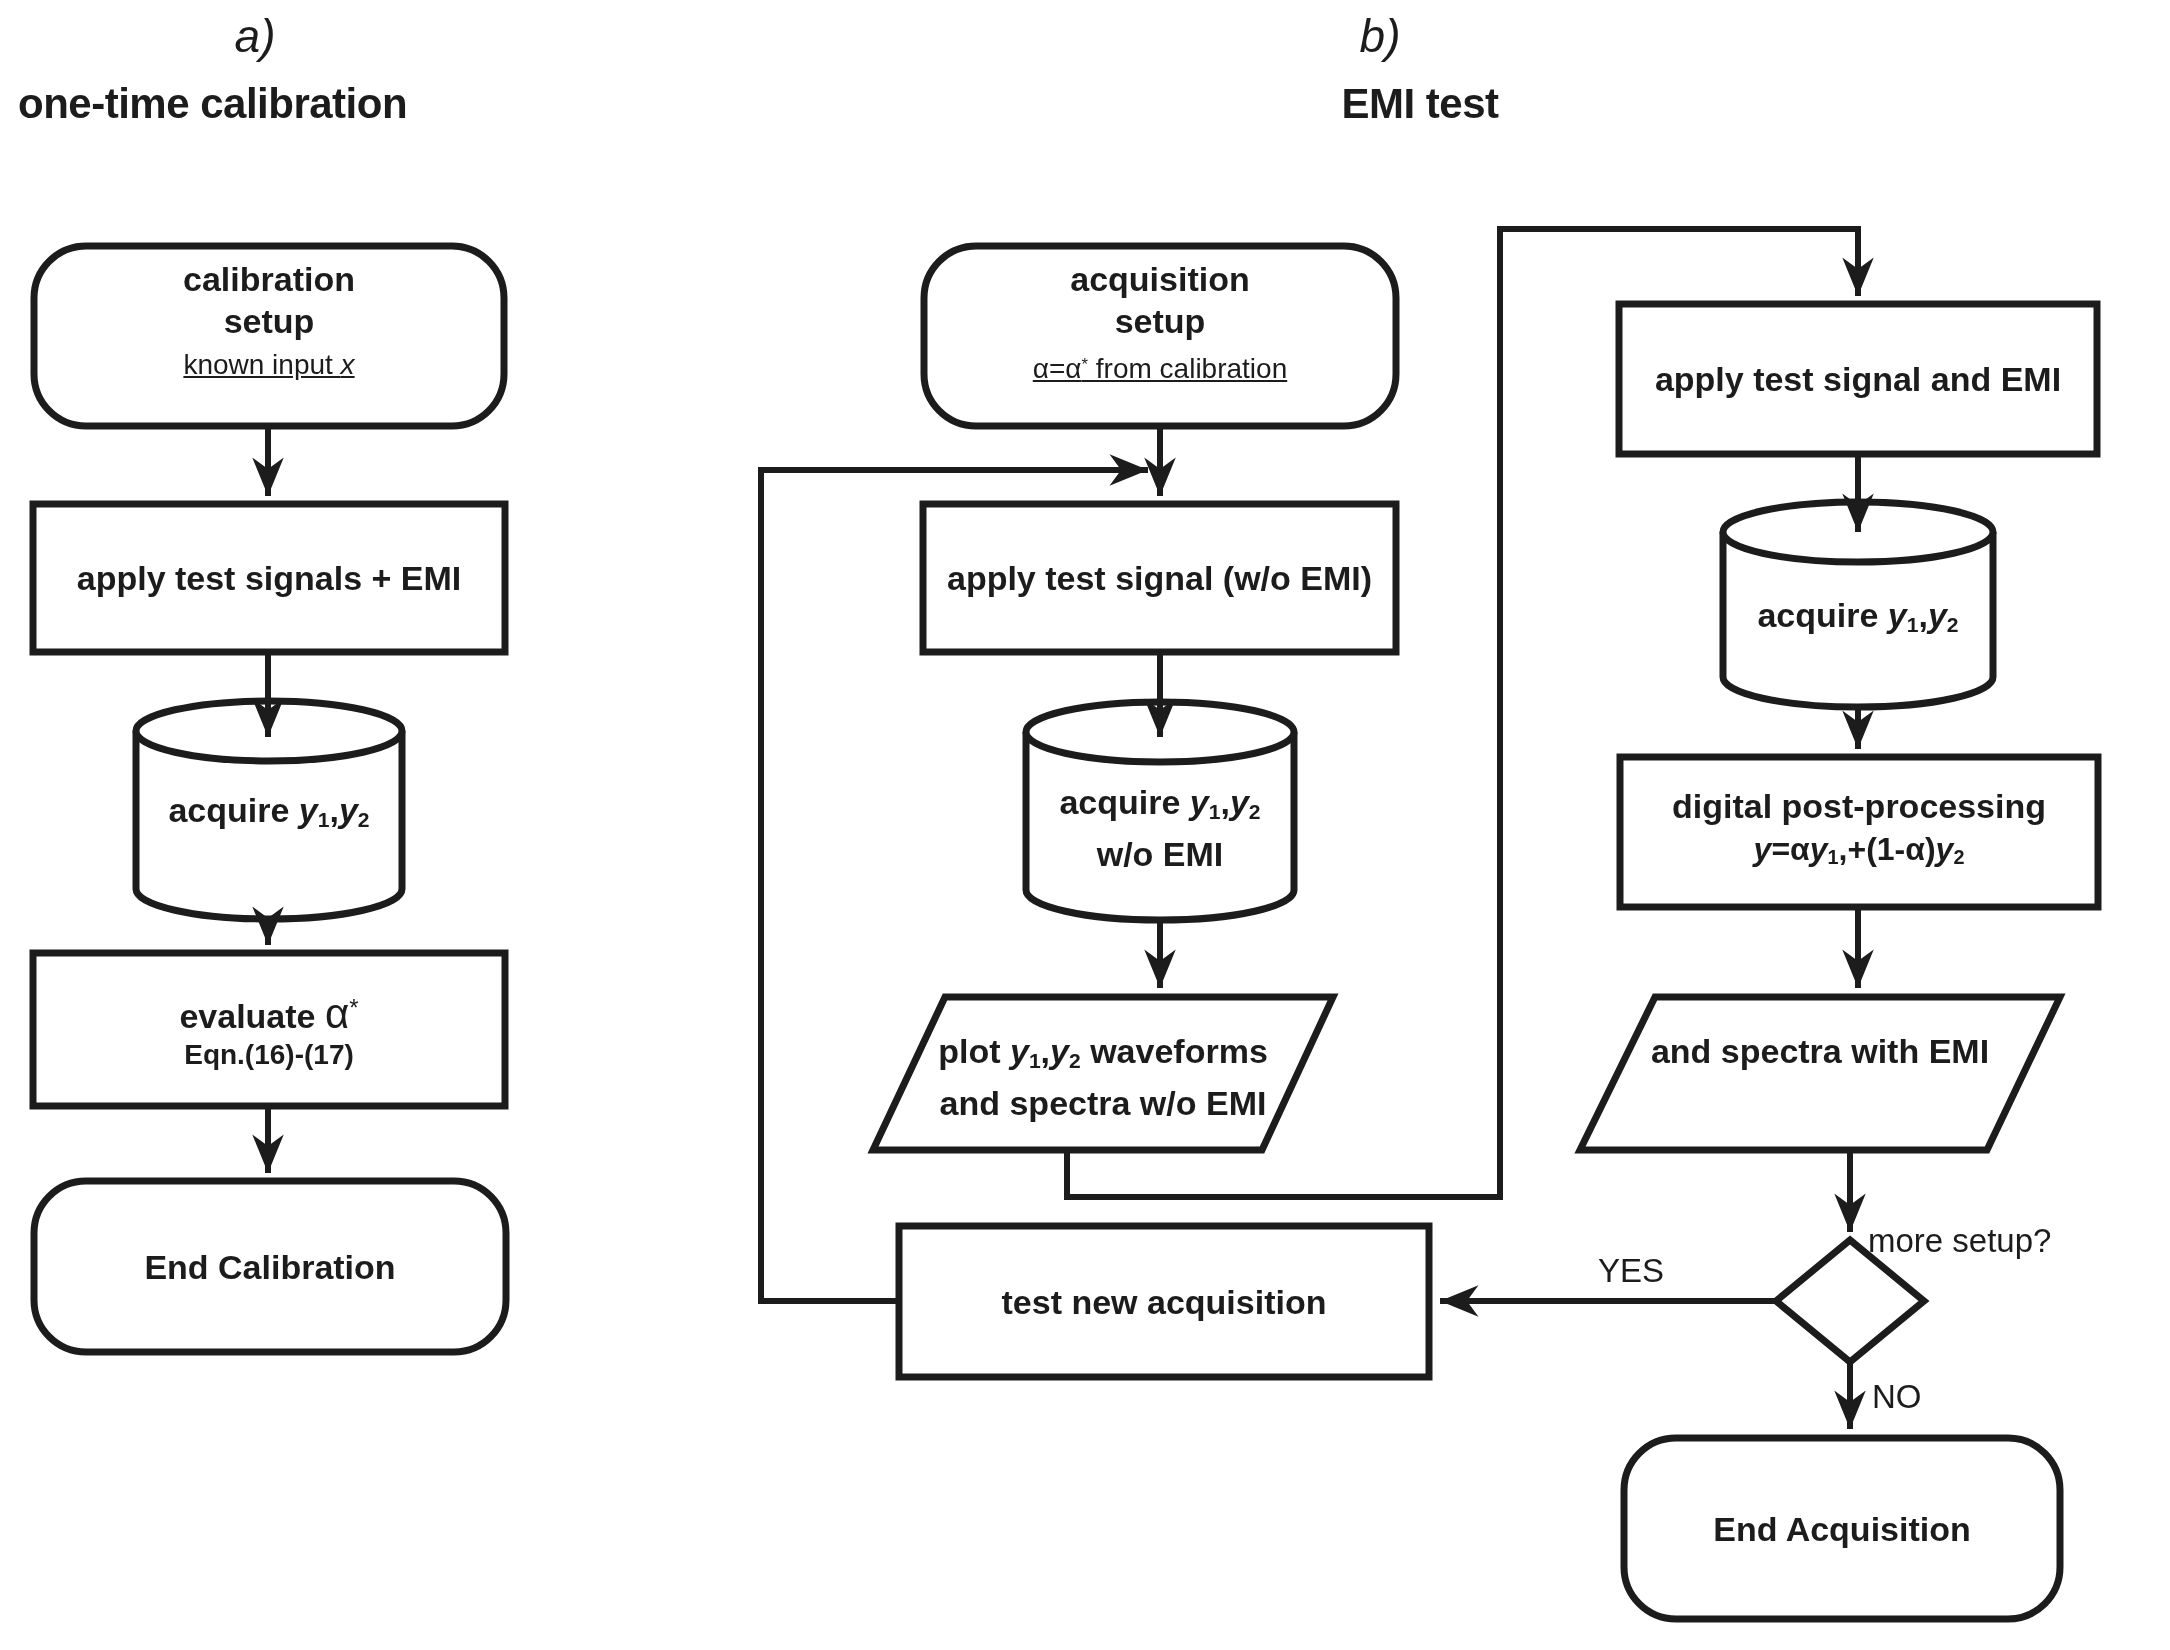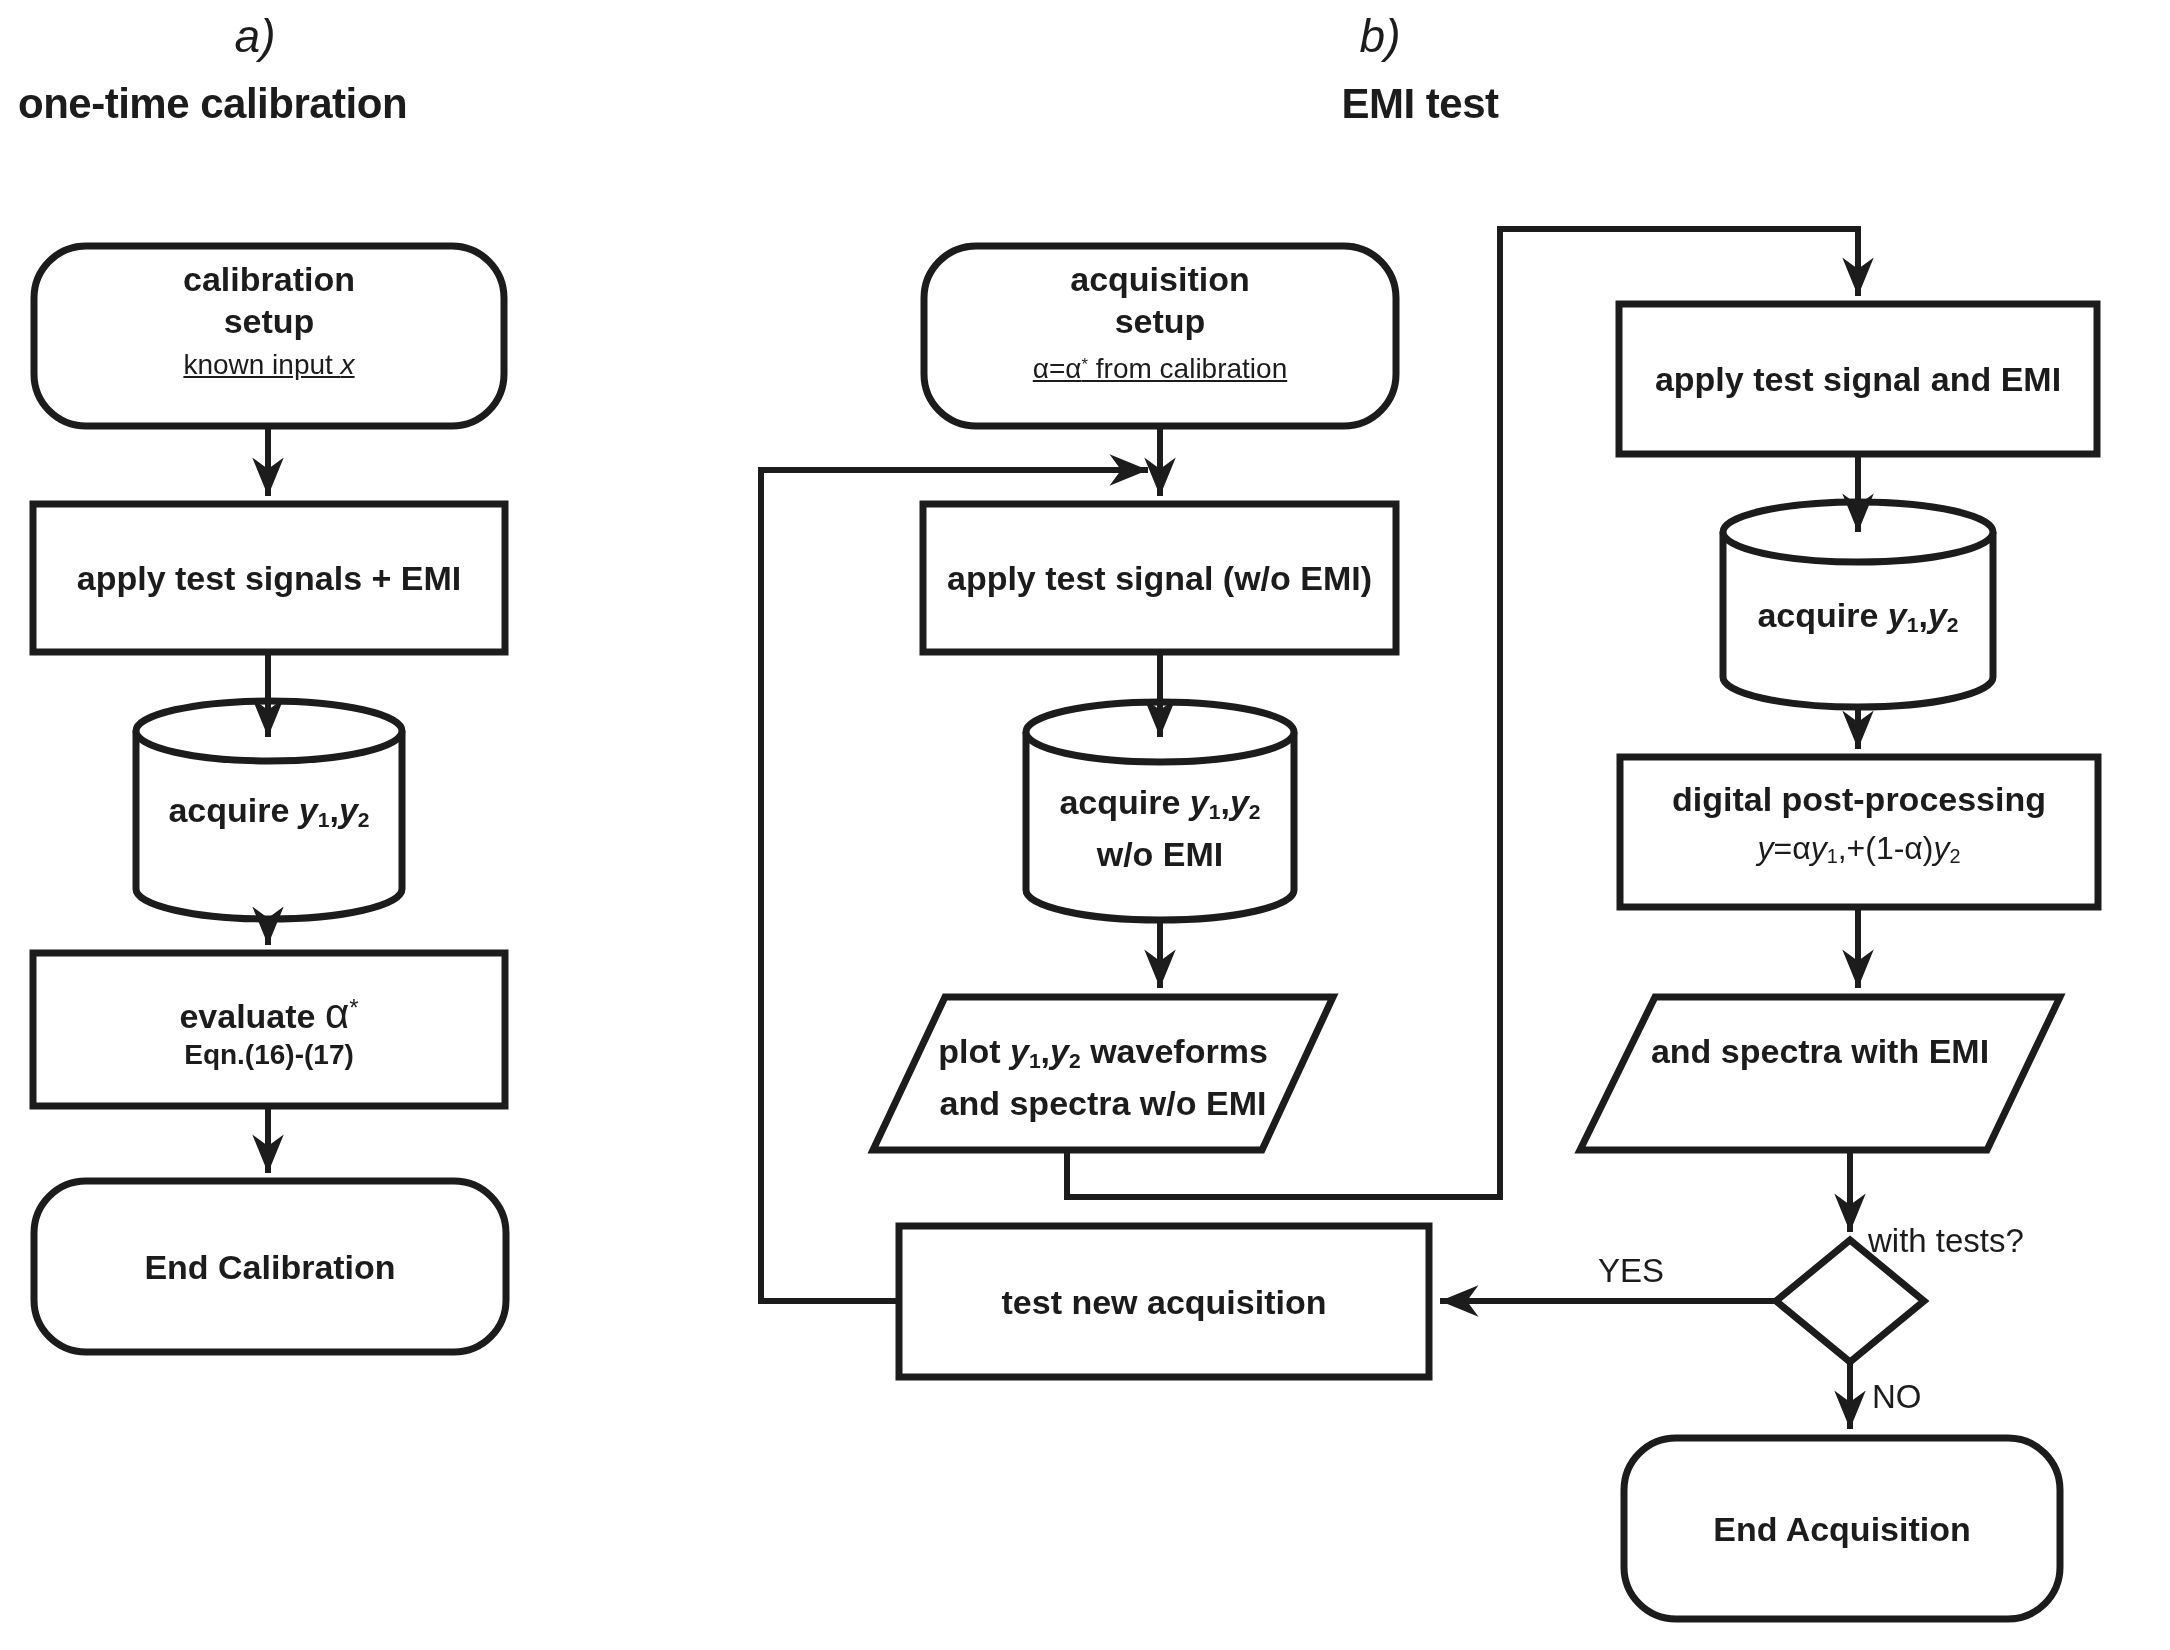--- a/index.html
+++ b/index.html
@@ -9,21 +9,21 @@
   }
   svg.layer{position:absolute;left:0;top:0;}
   .t{position:absolute;text-align:center;color:#1c1c1c;}
   .panel-label{font-style:italic;font-size:46px;line-height:52px;}
   .panel-title{font-weight:bold;font-size:42px;line-height:48px;letter-spacing:-0.5px;}
   .left{text-align:left;}
   .b34{font-weight:bold;font-size:34px;line-height:42px;}
   .b28{font-weight:bold;font-size:28px;line-height:36px;}
   .r28{font-size:28px;line-height:33px;}
   .r33{font-size:33px;line-height:38px;white-space:nowrap;}
-  .f32{font-size:32px;line-height:57px;font-weight:normal;}
+  .f32{font-size:32px;line-height:44px;font-weight:bold;}
   .vflex{display:flex;flex-direction:column;justify-content:center;align-items:center;}
   .alpha{font-size:42px;font-weight:normal;}
   sub{font-size:0.62em;vertical-align:-0.22em;}
   sup{font-size:0.60em;vertical-align:0.5em;}
   .gap{margin-top:6px;text-decoration:underline;}
   i{font-style:italic;}
 </style>
 </head>
 <body>
 
@@ -135,19 +135,19 @@
 
   <div class="t vflex" style="left:1620px;top:757px;width:478px;height:150px;">
     <div class="b34">digital post-processing</div>
     <div class="f32"><i>y</i><span>=α</span><i>y</i><sub>1</sub><span>,+(1-α)</span><i>y</i><sub>2</sub></div>
   </div>
 
   <div class="t" style="left:1580px;top:1030px;width:480px;">
     <div class="b34">and spectra with EMI</div>
   </div>
 
-  <div class="t r33" style="left:1868px;top:1222px;">with tests?</div>
+  <div class="t r33" style="left:1868px;top:1222px;">more setup?</div>
   <div class="t r33" style="left:1598px;top:1252px;">YES</div>
   <div class="t r33" style="left:1872px;top:1378px;">NO</div>
 
   <div class="t b34 vflex" style="left:1624px;top:1438px;width:436px;height:181px;">End Acquisition</div>
 
 </div>
 
 </body></html>

